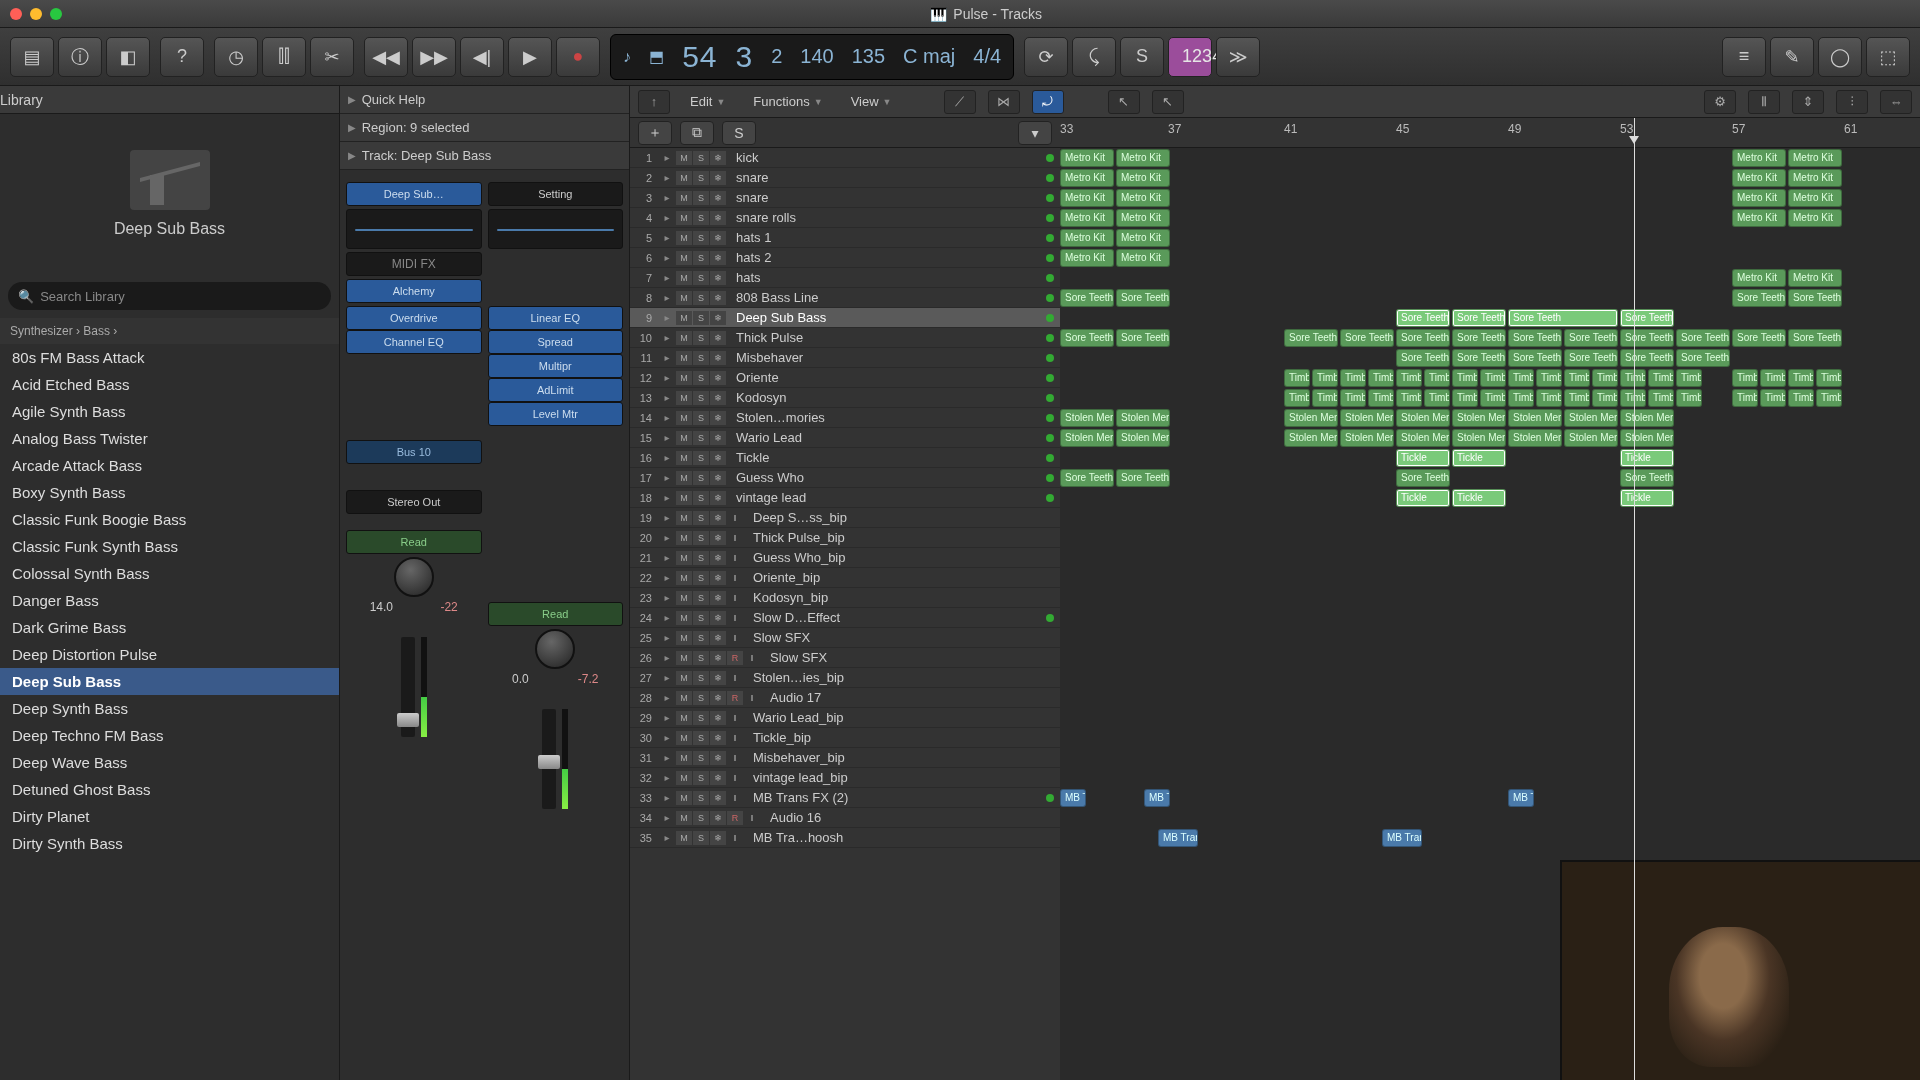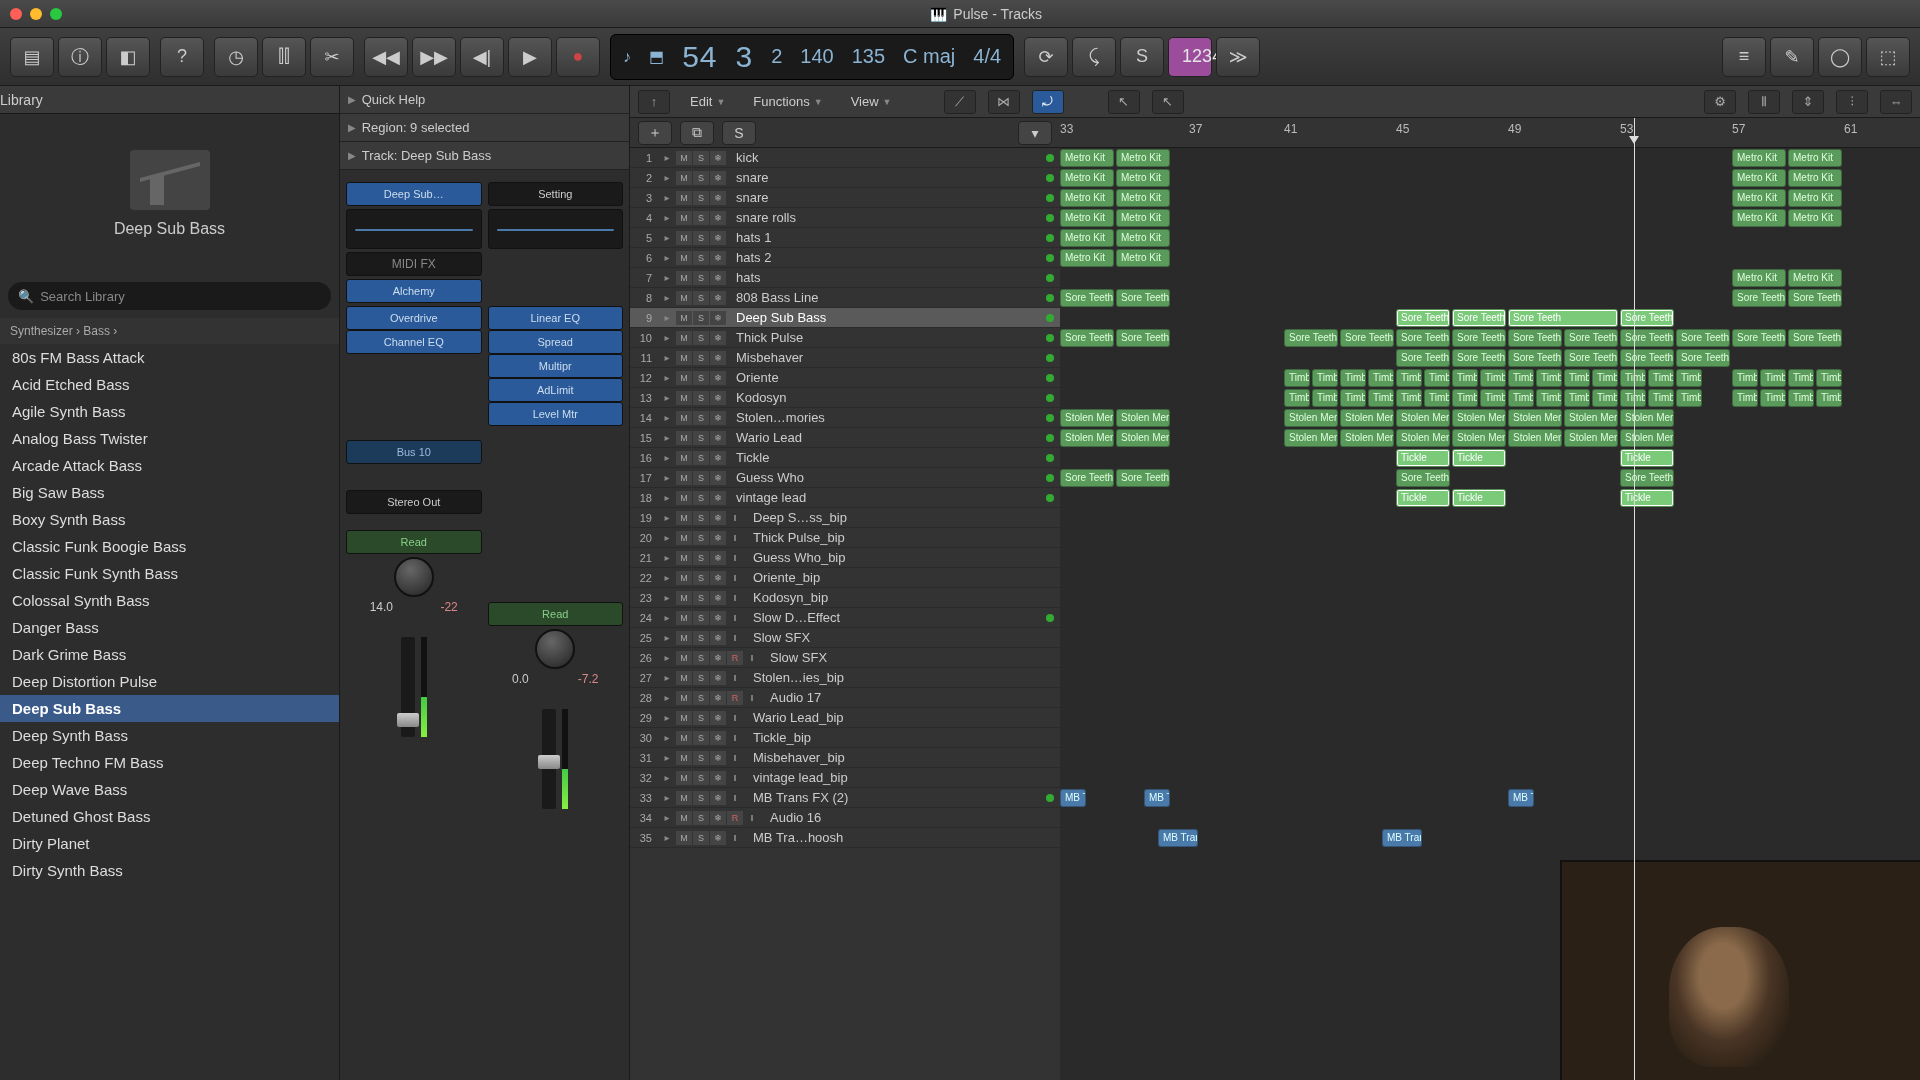--- a/index.html
+++ b/index.html
@@ -187,21 +187,20 @@
       <span>🔍</span>
       <span>Search Library</span>
     </div>
     <div class="breadcrumb">Synthesizer  ›  Bass  ›</div>
     <div class="liblist" id="liblist">
         <div class="librow">80s FM Bass Attack</div>
         <div class="librow">Acid Etched Bass</div>
         <div class="librow">Agile Synth Bass</div>
         <div class="librow">Analog Bass Twister</div>
         <div class="librow">Arcade Attack Bass</div>
-        <div class="librow">Big Saw Bass</div>
         <div class="librow">Boxy Synth Bass</div>
         <div class="librow">Classic Funk Boogie Bass</div>
         <div class="librow">Classic Funk Synth Bass</div>
         <div class="librow">Colossal Synth Bass</div>
         <div class="librow">Danger Bass</div>
         <div class="librow">Dark Grime Bass</div>
         <div class="librow">Deep Distortion Pulse</div>
         <div class="librow sel">Deep Sub Bass</div>
         <div class="librow">Deep Synth Bass</div>
         <div class="librow">Deep Techno FM Bass</div>
@@ -731,21 +730,21 @@
                 <span class="i">I</span>
               </div>
               <span class="tname">MB Tra…hoosh</span>
               <span class="nodot"></span>
             </div>
           </div>
       </div>
       <div class="arrange">
         <div class="ruler" id="ruler">
             <span style="left: 0px;">33</span>
-            <span style="left: 129px;">37</span>
+            <span style="left: 108px;">37</span>
             <span style="left: 224px;">41</span>
             <span style="left: 336px;">45</span>
             <span style="left: 448px;">49</span>
             <span style="left: 560px;">53</span>
             <span style="left: 672px;">57</span>
             <span style="left: 784px;">61</span>
           </div>
         <div class="regions" id="regions">
             <div class="regionrow">
               <div class="region green" style="left: 0px; width: 54px;">Metro Kit</div>

